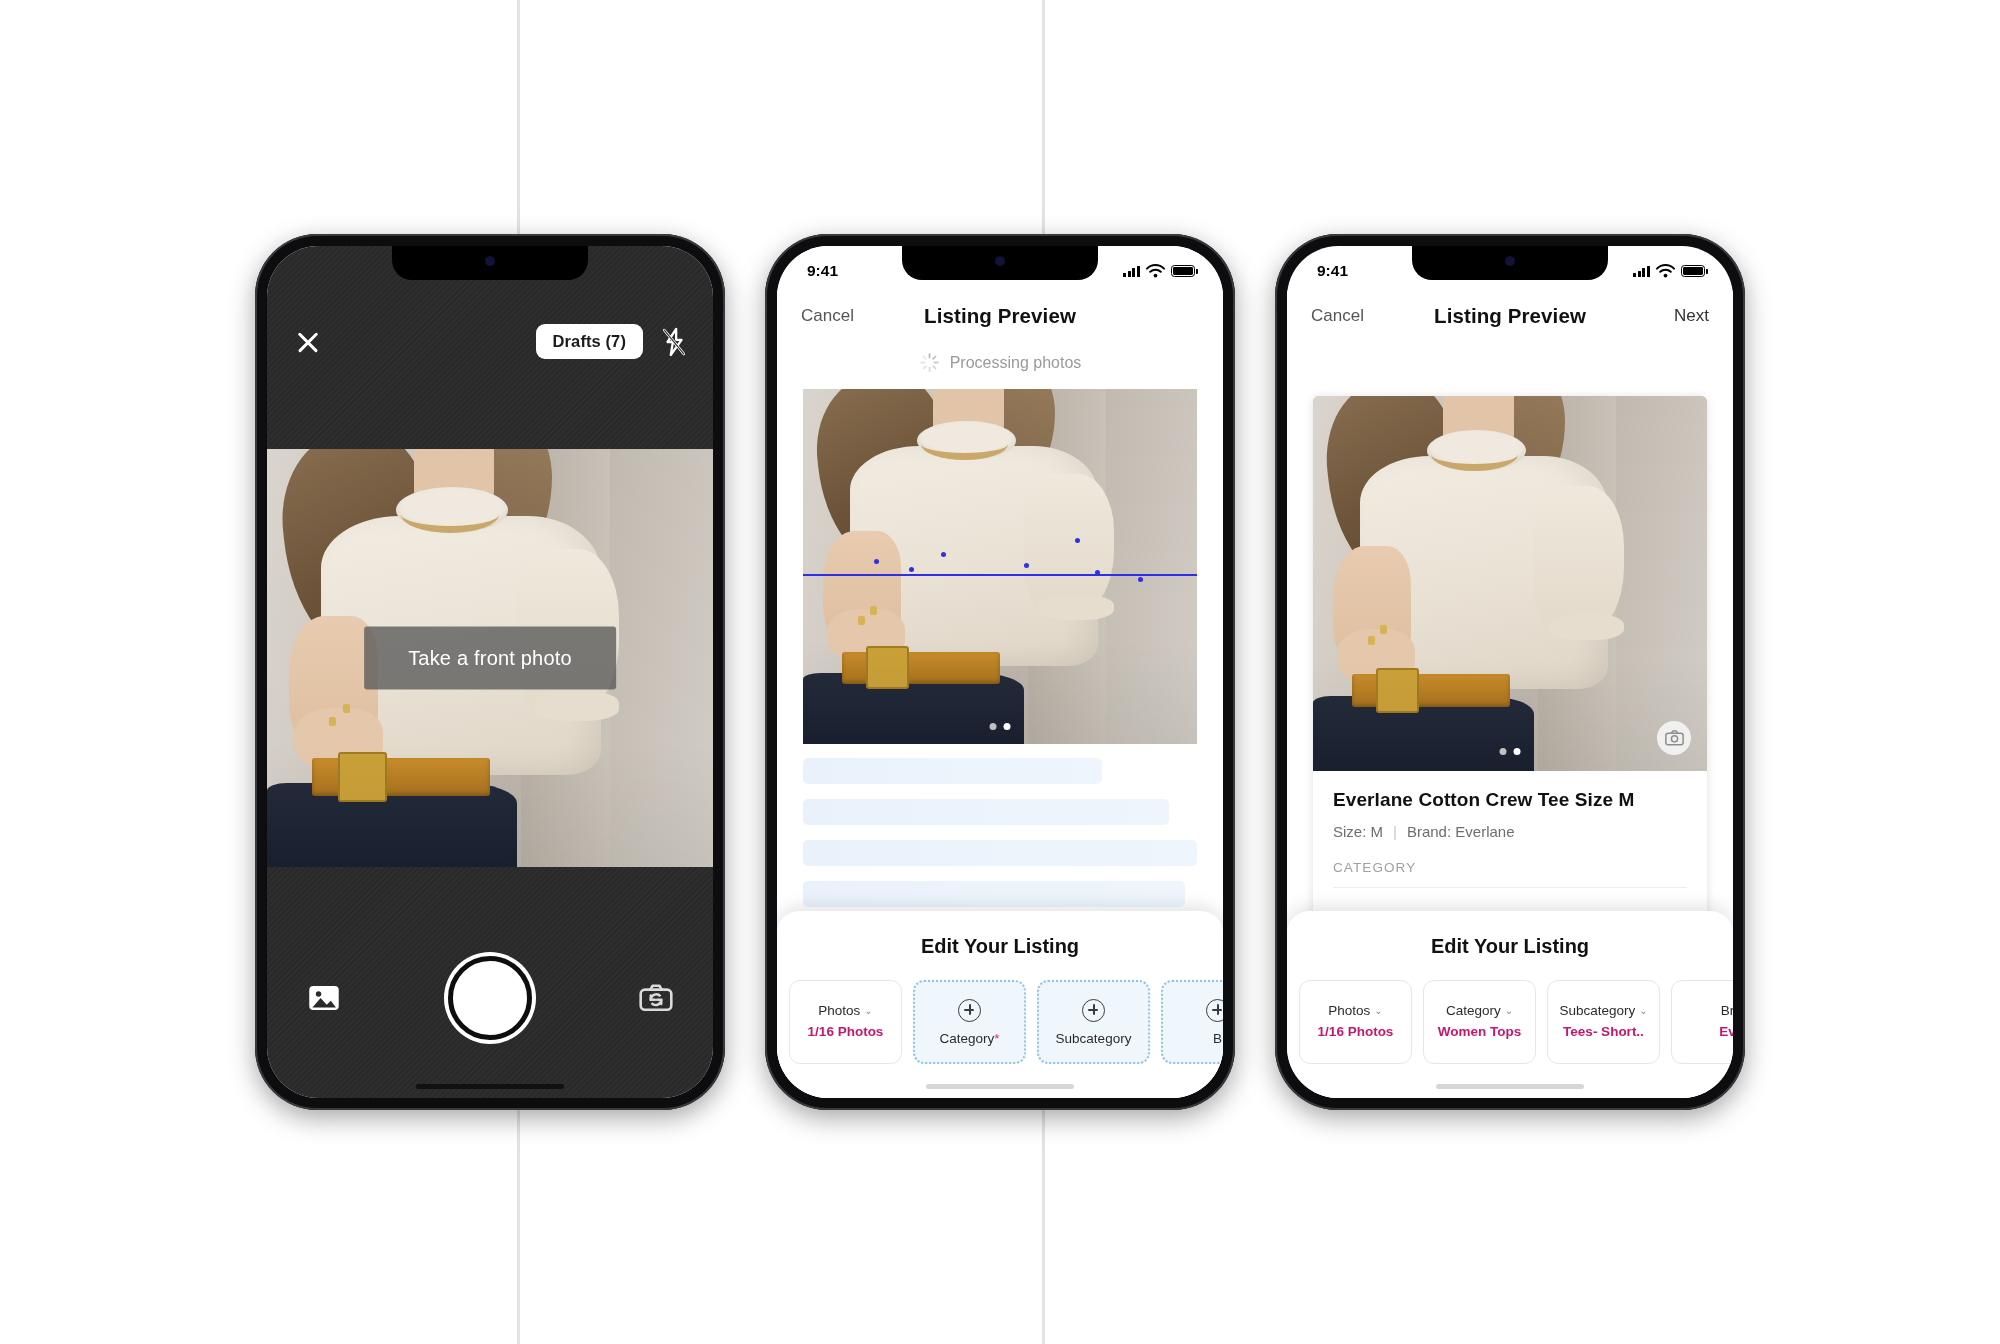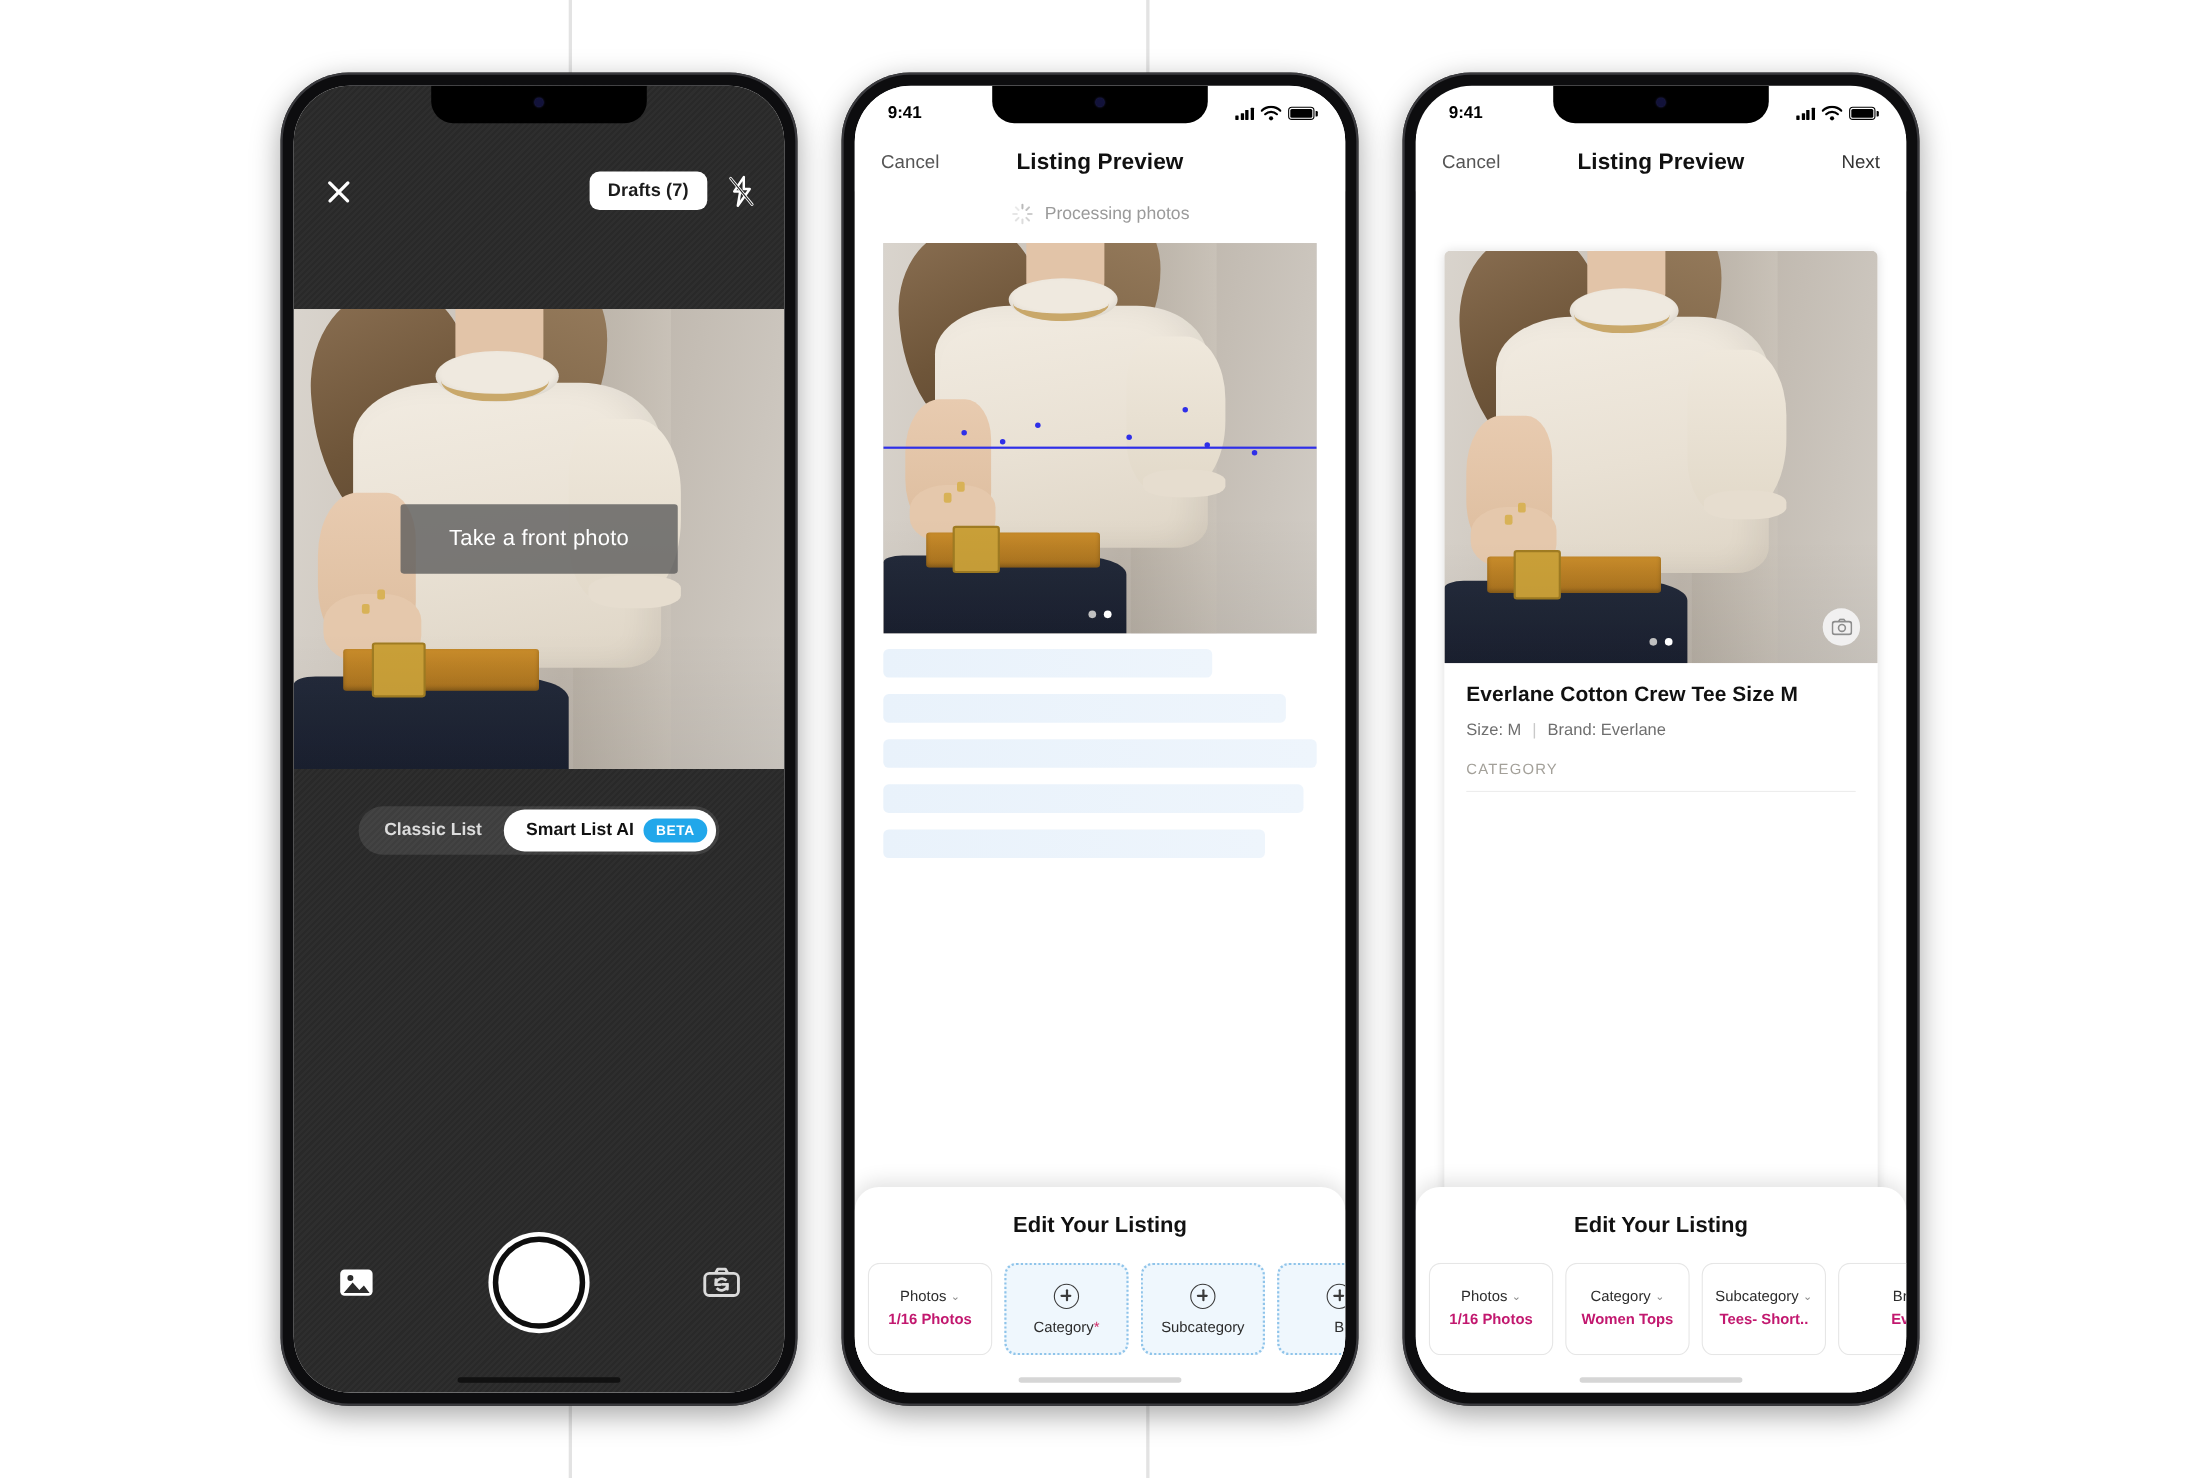--- a/index.html
+++ b/index.html
@@ -23,21 +23,21 @@
     top: 0; bottom: 0;
     width: 3px;
     background: #e3e3e3;
   }
   .divider.d1 { left: 517px; }
   .divider.d2 { left: 1042px; }
 
   
   .phone {
     position: relative;
-    width: 470px; height: 1212px;
+    width: 470px; height: 876px;
     border-radius: 62px;
     background: #0d0d0f;
     padding: 12px;
     box-shadow: 0 0 0 2px #3a3a3e inset, 0 8px 26px rgba(0,0,0,.35);
     flex: 0 0 auto;
   }
   .screen {
     position: relative;
     width: 100%; height: 100%;
     border-radius: 51px;
@@ -457,29 +457,20 @@
             <div class="ring" style="left:17%;top:61%"></div>
             <div class="ring" style="left:14%;top:64%"></div>
             <div class="jeans"></div>
               <div class="belt"></div>
               <div class="buckle"></div>
             <div class="shade"></div>
           </div>
           <div class="cam-overlay">Take a front photo</div>
         </div>
 
-        <div class="mode-row">
-          <div class="mode-track">
-            <div class="mode">Classic List</div>
-            <div class="mode active">
-              <span>Smart List AI</span>
-              <span class="beta">BETA</span>
-            </div>
-          </div>
-        </div>
 
         <div class="cam-bottom">
           <svg class="gal-icon" viewBox="0 0 24 22">
             <rect x="1.2" y="2.2" width="21.6" height="17.6" rx="3" fill="#fff"></rect>
             <circle cx="8" cy="8" r="2" fill="#2b2b2b"></circle>
             <path d="M3.5 18 L9.5 11 L14 16 L17 13 L20.8 18 Z" fill="#2b2b2b"></path>
           </svg>
           <div class="shutter"></div>
           <svg class="flip-icon" viewBox="0 0 26 22">
             <rect x="1.3" y="4.6" width="23.4" height="15.4" rx="3.2" fill="none" stroke="#dadada" stroke-width="2"></rect>

